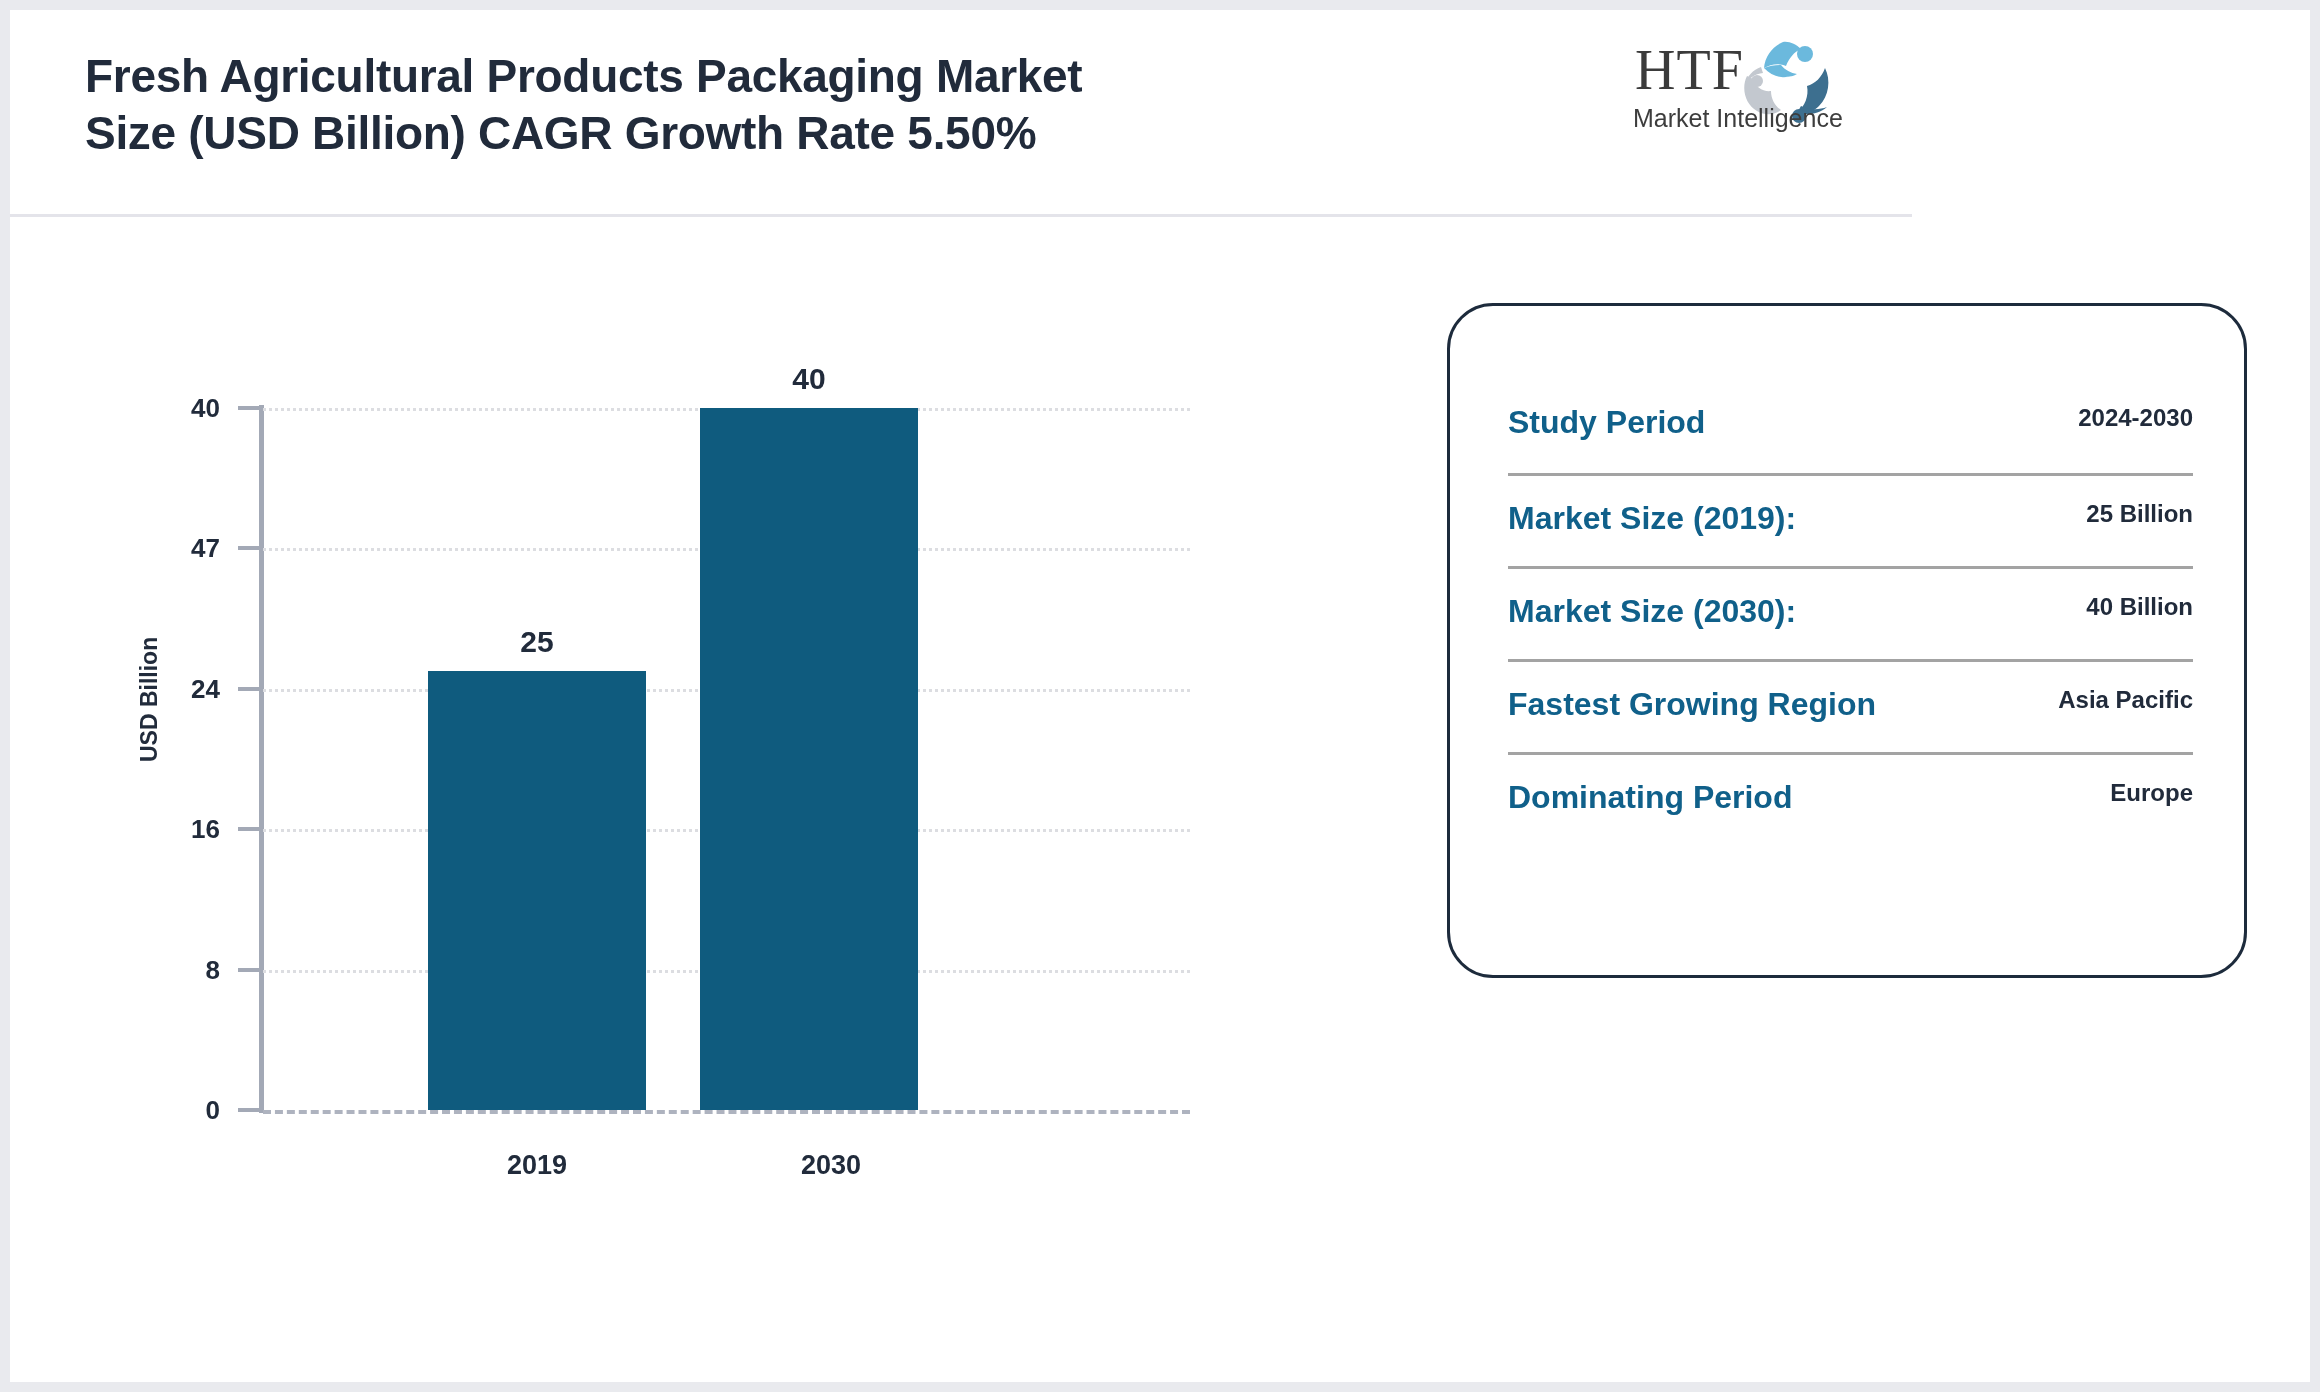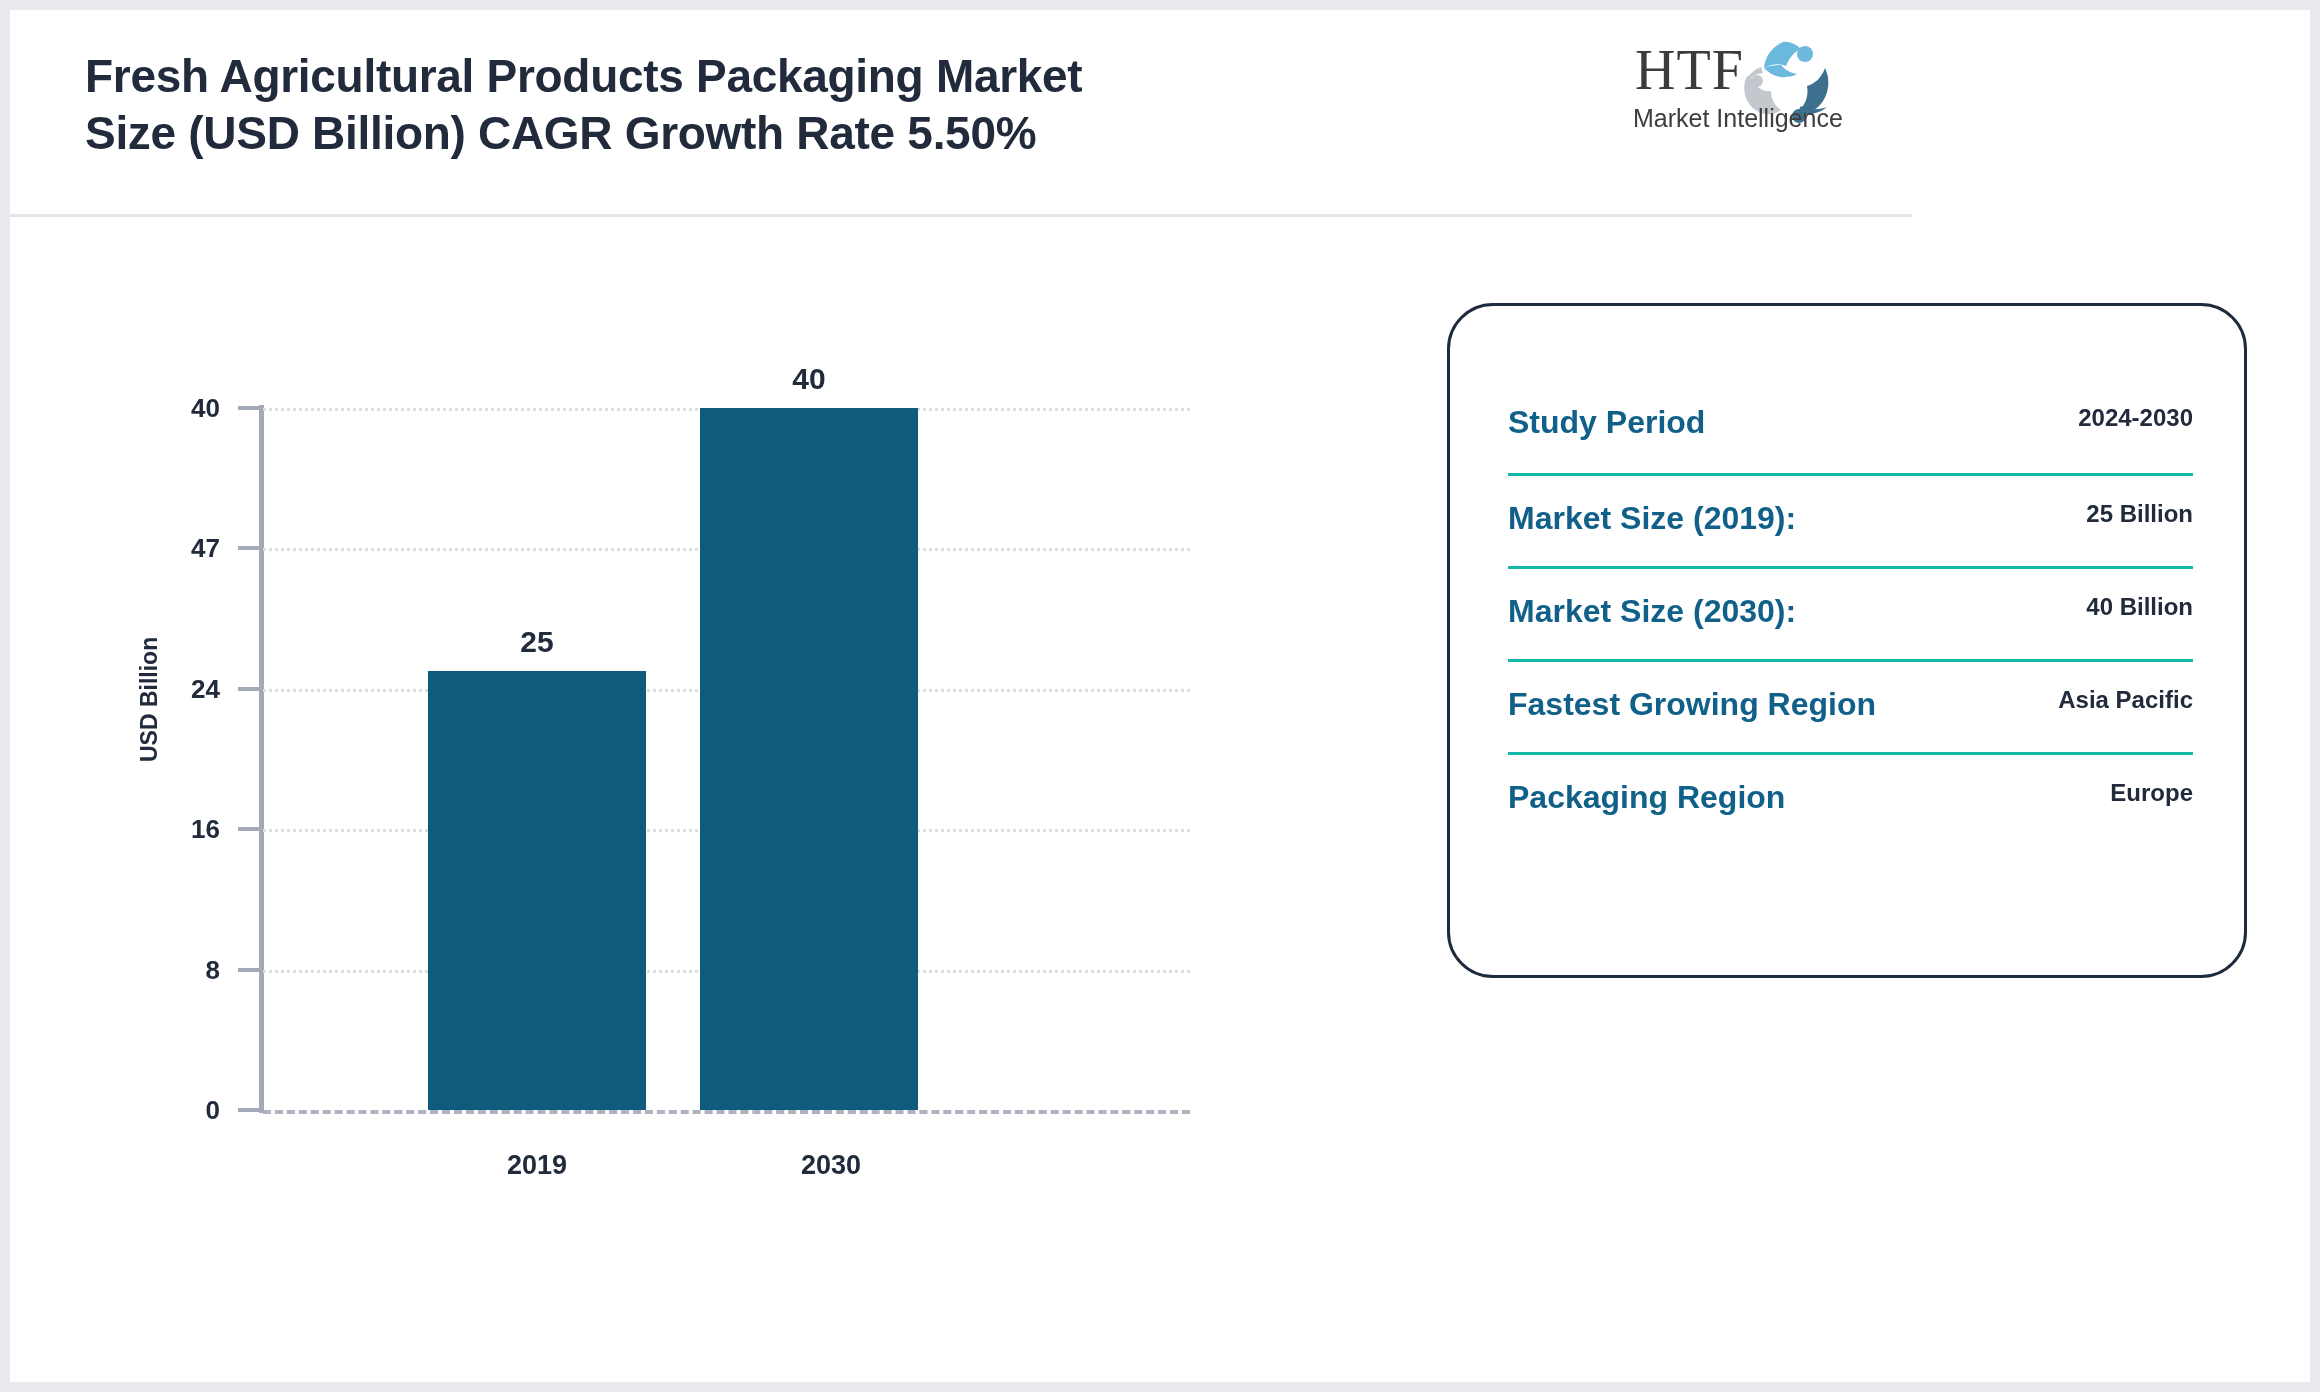--- a/index.html
+++ b/index.html
@@ -188,21 +188,21 @@
     width: 685px;
   }
   .card-row {
     display: flex;
     align-items: flex-start;
     justify-content: space-between;
     height: 93px;
     box-sizing: border-box;
   }
   .card-row + .card-row {
-    border-top: 3px solid #14b8a6;
+    border-top: 3px solid #a3a3a3;
   }
   .card-label {
     font-size: 32px;
     font-weight: bold;
     color: #10608a;
     padding-top: 24px;
     white-space: nowrap;
   }
   .card-value {
     font-size: 24px;
@@ -305,19 +305,19 @@
         </div>
         <div class="card-row">
           <div class="card-label">Market Size (2030):</div>
           <div class="card-value">40 Billion</div>
         </div>
         <div class="card-row">
           <div class="card-label">Fastest Growing Region</div>
           <div class="card-value">Asia Pacific</div>
         </div>
         <div class="card-row">
-          <div class="card-label">Packaging Region</div>
+          <div class="card-label">Dominating Period</div>
           <div class="card-value">Europe</div>
         </div>
       </div>
   </div>
 
 </div>
 
 </body></html>

